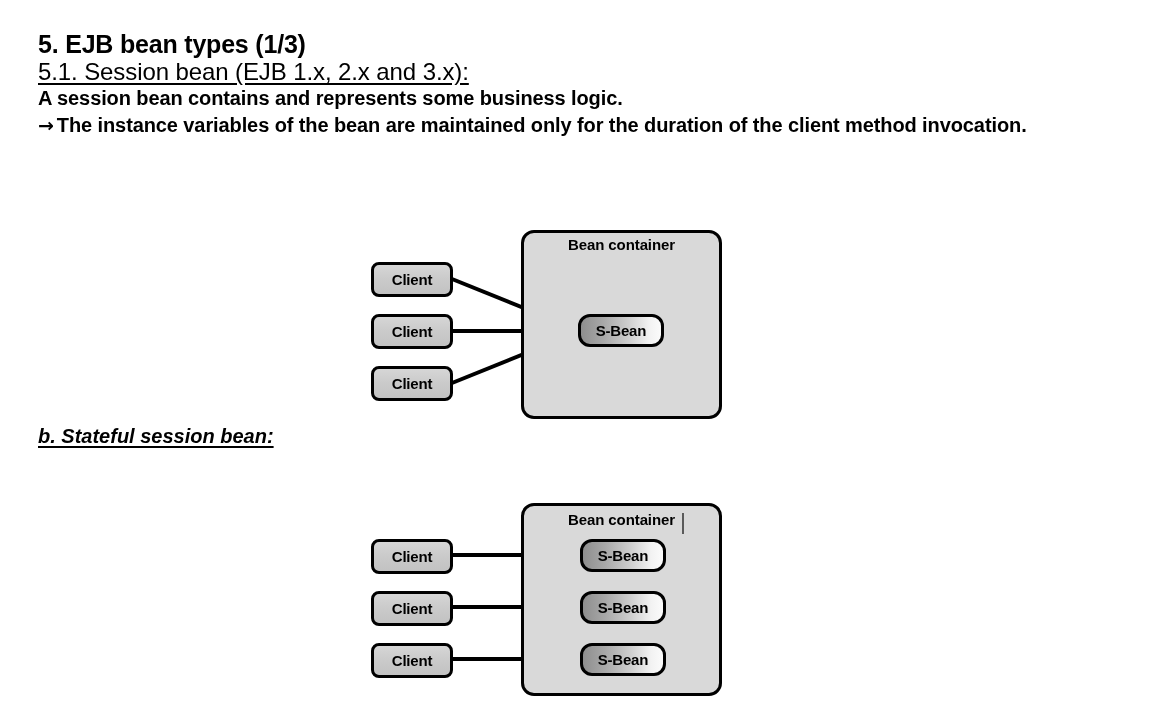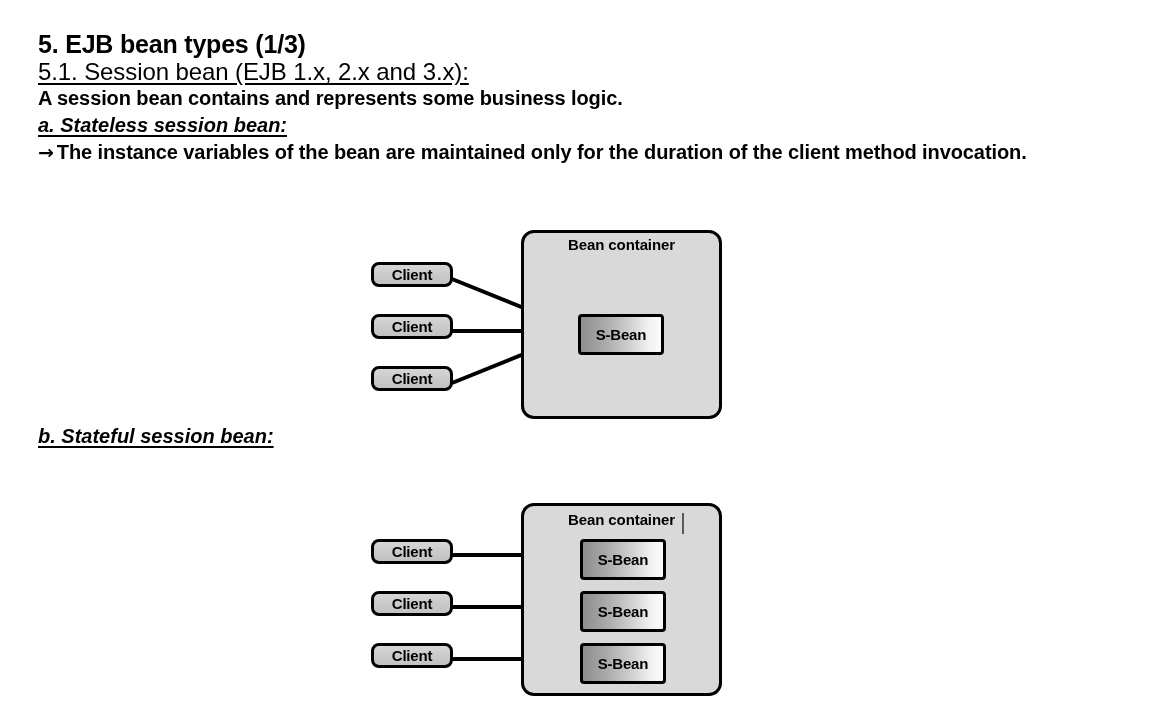--- a/index.html
+++ b/index.html
@@ -91,39 +91,39 @@
     font-size: 15px;
     font-weight: bold;
     text-align: center;
     letter-spacing: -0.1px;
     white-space: nowrap;
   }
 
   .client-box {
     position: absolute;
     width: 82px;
-    height: 25px;
+    height: 35px;
     border: 3px solid #000000;
     border-radius: 8px;
     box-sizing: border-box;
     background: linear-gradient(to bottom, #d6d6d6 0%, #cbcbcb 45%, #c2c2c2 100%);
     display: flex;
     align-items: center;
     justify-content: center;
     font-size: 15px;
     font-weight: bold;
     letter-spacing: -0.2px;
   }
 
   .bean-box {
     position: absolute;
     width: 86px;
-    height: 41px;
+    height: 33px;
     border: 3px solid #000000;
-    border-radius: 4px;
+    border-radius: 12px;
     box-sizing: border-box;
     background: linear-gradient(to right, #8e8e8e 0%, #a8a8a8 28%, #cfcfcf 60%, #f2f2f2 85%, #fbfbfb 100%);
     display: flex;
     align-items: center;
     justify-content: center;
     font-size: 15px;
     font-weight: bold;
     letter-spacing: -0.2px;
   }
 
@@ -146,21 +146,20 @@
 <body>
 
 <div class="text-block">
 
   <div class="title">5. EJB bean types (1/3)</div>
 
   <div class="subtitle">5.1. Session bean (EJB 1.x, 2.x and 3.x):</div>
 
   <div class="para">A session bean contains and represents some business logic.</div>
 
-  <div class="sub-ital">a. Stateless session bean:</div>
 
   <div class="arrow-line">
     <span class="arrow-glyph">→</span><span>The instance variables of the bean are maintained only for the duration of the client method invocation.</span>
   </div>
 
 
 </div>
 
 <div class="text-block-b">
 

